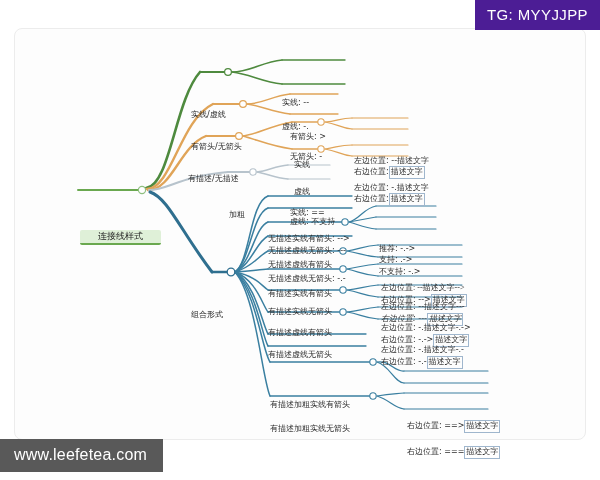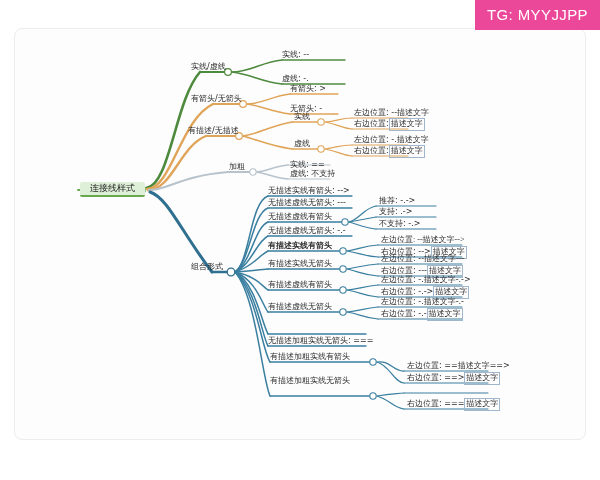--- a/index.html
+++ b/index.html
@@ -12,29 +12,30 @@
   #canvasBox{
     position:absolute;left:14px;top:28px;width:572px;height:412px;
     background:#fdfdfd;border:1px solid #ececec;border-radius:8px;
     box-sizing:border-box;
   }
   svg#wires{position:absolute;left:0;top:0;width:600px;height:480px;pointer-events:none;}
   .node{
     position:absolute;white-space:nowrap;
     font-size:8px;line-height:10px;color:#2b2b2b;
     letter-spacing:0px;
+    margin-top:48px;
   }
   .node .txt{display:inline-block;padding:0 1px 1px 1px;}
   .root{
-    font-size:9px;color:#1f1f1f;padding:1px 9px;
+    font-size:9px;color:#1f1f1f;padding:1px 17px;
     background:#dff0d8;border-bottom:2px solid #6aa84f;border-radius:2px;
   }
   .boxed{outline:1px solid #9fb6cd;}
   .tgbadge{
-    position:absolute;right:0;top:0;background:#ec4899;color:#fff;
+    position:absolute;right:0;top:0;background:#4c1d95;color:#fff;
     font-size:15px;padding:6px 12px 7px 12px;letter-spacing:.4px;
     font-family:"Liberation Sans",sans-serif;
   }
   .watermark{
     position:absolute;left:0;bottom:8px;background:#595959;color:#fff;
     font-size:16px;padding:7px 16px 8px 14px;letter-spacing:.2px;
     font-family:"Liberation Sans",sans-serif;
   }
 </style>
 </head>
@@ -248,37 +249,37 @@
     <span class="txt">支持: .-&gt;</span>
   </div>
   <div class="node" style="left:378px;top:219px;">
     <span class="txt">不支持: -.&gt;</span>
   </div>
 
   <div class="node" style="left:267px;top:226px;">
     <span class="txt">无描述虚线无箭头: -.-</span>
   </div>
 
-  <div class="node" style="left:267px;top:241px;font-weight:bold;">
+  <div class="node" style="left:267px;top:241px;">
     <span class="txt">有描述实线有箭头</span>
   </div>
   <div class="node" style="left:380px;top:235px;font-family:Liberation Serif, serif;">
     <span class="txt">左边位置: --描述文字--&gt;</span>
   </div>
   <div class="node" style="left:380px;top:247px;">
     <span class="txt">右边位置: --&gt;</span><span class="txt boxed">描述文字</span>
   </div>
 
   <div class="node" style="left:267px;top:259px;">
     <span class="txt">有描述实线无箭头</span>
   </div>
   <div class="node" style="left:380px;top:254px;">
     <span class="txt">左边位置: --描述文字---</span>
   </div>
-  <div class="node" style="left:380px;top:266px;">
+  <div class="node" style="left:380px;top:266px;font-style:italic;">
     <span class="txt">右边位置: ---</span><span class="txt boxed">描述文字</span>
   </div>
 
   <div class="node" style="left:267px;top:280px;">
     <span class="txt">有描述虚线有箭头</span>
   </div>
   <div class="node" style="left:380px;top:275px;">
     <span class="txt">左边位置: -.描述文字-.-&gt;</span>
   </div>
   <div class="node" style="left:380px;top:287px;">
@@ -288,36 +289,31 @@
   <div class="node" style="left:267px;top:302px;">
     <span class="txt">有描述虚线无箭头</span>
   </div>
   <div class="node" style="left:380px;top:297px;">
     <span class="txt">左边位置: -.描述文字-.-</span>
   </div>
   <div class="node" style="left:380px;top:309px;">
     <span class="txt">右边位置: -.-</span><span class="txt boxed">描述文字</span>
   </div>
 
-  <div class="node" style="left:267px;top:336px;">
-    <span class="txt">无描述加粗实线无箭头: ===</span>
-  </div>
 
   <div class="node" style="left:269px;top:352px;">
     <span class="txt">有描述加粗实线有箭头</span>
   </div>
-  <div class="node" style="left:406px;top:361px;">
-    <span class="txt">左边位置: ==描述文字==&gt;</span>
-  </div>
   <div class="node" style="left:406px;top:373px;">
     <span class="txt">右边位置: ==&gt;</span><span class="txt boxed">描述文字</span>
   </div>
 
   <div class="node" style="left:269px;top:376px;">
     <span class="txt">有描述加粗实线无箭头</span>
   </div>
   <div class="node" style="left:406px;top:399px;">
     <span class="txt">右边位置: ===</span><span class="txt boxed">描述文字</span>
   </div>
 
   <div class="tgbadge">TG: MYYJJPP</div>
+  <div class="watermark">www.leefetea.com</div>
 
 </div>
 
 </body></html>

